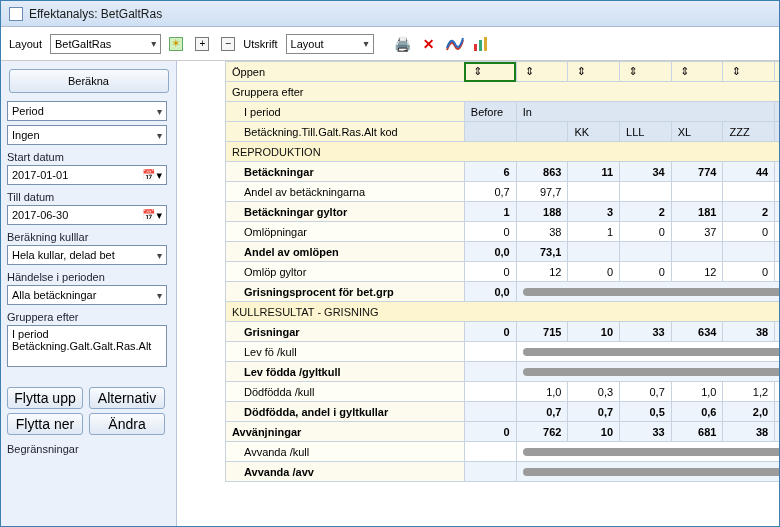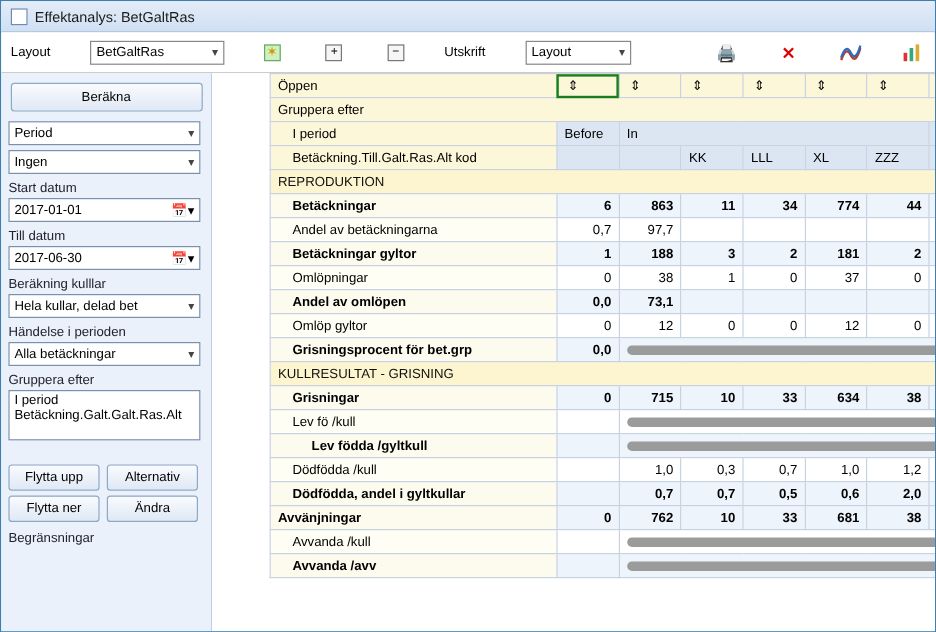--- a/index.html
+++ b/index.html
@@ -1,29 +1,29 @@
 <!DOCTYPE html>
 <html><head>
 <meta charset="utf-8">
 <style>
   * { box-sizing: border-box; margin: 0; padding: 0; }
   body { font-family: "Segoe UI", Tahoma, sans-serif; font-size: 11px; background: #fff; }
   .window { width: 780px; height: 527px; border: 1px solid #3c7fb1; background: #fff; display: flex; flex-direction: column; overflow: hidden; }
   .titlebar { height: 26px; background: linear-gradient(#e4ecf7,#cfe0f4); display: flex; align-items: center; padding: 0 8px; color: #1a1a1a; font-size: 12px; border-bottom: 1px solid #a9bcd4; }
   .titlebar .sq { width: 14px; height: 14px; background: #fff; border: 1px solid #6b8ab5; margin-right: 6px; }
-  .toolbar { height: 34px; background: #fff; display: flex; align-items: center; padding: 2px 8px; gap: 20px; border-bottom: 1px solid #ccc; justify-content: space-between; }
+  .toolbar { height: 34px; background: #fff; display: flex; align-items: center; padding: 2px 8px; gap: 4px; border-bottom: 1px solid #ccc; }
   .toolbar .lbl { margin-right: 4px; }
   .toolbar .select { border: 1px solid #888; background:#fff; height: 20px; padding: 0 4px; display:flex; align-items:center; gap:40px;}
   .toolbar .select::after { content:"▾"; font-size:10px; color:#444;}
   .toolbar .icon { width: 22px; height:22px; display:inline-flex; align-items:center; justify-content:center; font-size:14px; border-radius:2px; }
   .toolbar .sep { width:10px; }
   .body { flex:1; display:flex; overflow:hidden; }
   .sidebar { width: 176px; background: #eaf1fa; border-right:1px solid #b6c5da; padding: 6px 6px; overflow:auto; }
   .sidebar .btn { display:block; width: 160px; margin: 2px auto 8px; height: 24px; background: linear-gradient(#f9fbfe,#dfe8f4); border:1px solid #8da9c8; border-radius:3px; text-align:center; line-height:22px; font-size:11px; }
-  .sidebar .smallbtn { display:inline-block; width: 76px; height: 22px; background: linear-gradient(#f9fbfe,#dfe8f4); border:1px solid #8da9c8; border-radius:3px; text-align:center; line-height:20px; font-size:11px; margin:2px 0; }
+  .sidebar .smallbtn { display:inline-block; width: 76px; height: 22px; background: linear-gradient(#f9fbfe,#dfe8f4); border:1px solid #8da9c8; border-radius:3px; text-align:center; line-height:20px; font-size:14px; margin:2px 0; }
   .sidebar .row { display:flex; gap:6px; }
   .sidebar label.section { display:block; font-size:11px; color:#223; margin: 6px 0 2px; }
   .sidebar .dropdown, .sidebar .dateinput { width: 160px; height:20px; border:1px solid #7a91ae; background:#fff; padding:0 4px; display:flex; align-items:center; justify-content:space-between; font-size:11px;}
   .sidebar .dropdown::after { content:"▾"; font-size:10px; color:#444;}
   .sidebar .dateinput .cal { font-size:11px; }
   .sidebar .listbox { width:160px; height:42px; border:1px solid #7a91ae; background:#fff; padding:2px 4px; font-size:11px; overflow:hidden;}
   .main { flex:1; overflow:auto; background:#fff; }
   table { border-collapse: collapse; width:100%;margin-left:48px; }
   td, th { border: 1px solid #c8d3e2; padding: 2px 6px; height: 20px; font-size:11px; font-weight:normal; text-align:left; vertical-align:middle;}
   .num { text-align:right; }
@@ -263,21 +263,21 @@
               <td class="num">9</td>
             </tr>
         <tr class="data-odd">
               <td class="rowlabel" style="padding-left:18px">Lev fö /kull</td>
           <td></td>
               <td class="barspan" colspan="6">
                 <div class="bar"></div>
               </td>
             </tr>
         <tr class="data-even">
-              <td class="rowlabel" style="padding-left:34px">Lev födda /gyltkull</td>
+              <td class="rowlabel" style="padding-left:18px">Lev födda /gyltkull</td>
           <td></td>
               <td class="barspan" colspan="6">
                 <div class="bar"></div>
               </td>
             </tr>
         <tr class="data-odd">
               <td class="rowlabel" style="padding-left:18px">Dödfödda /kull</td>
           <td class="num"></td>
               <td class="num">1,0</td>
               <td class="num">0,3</td>

